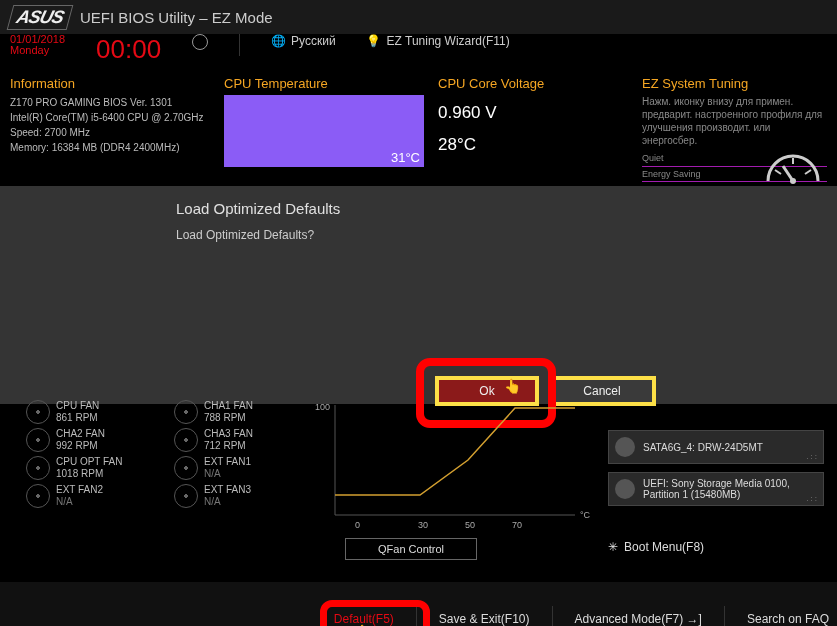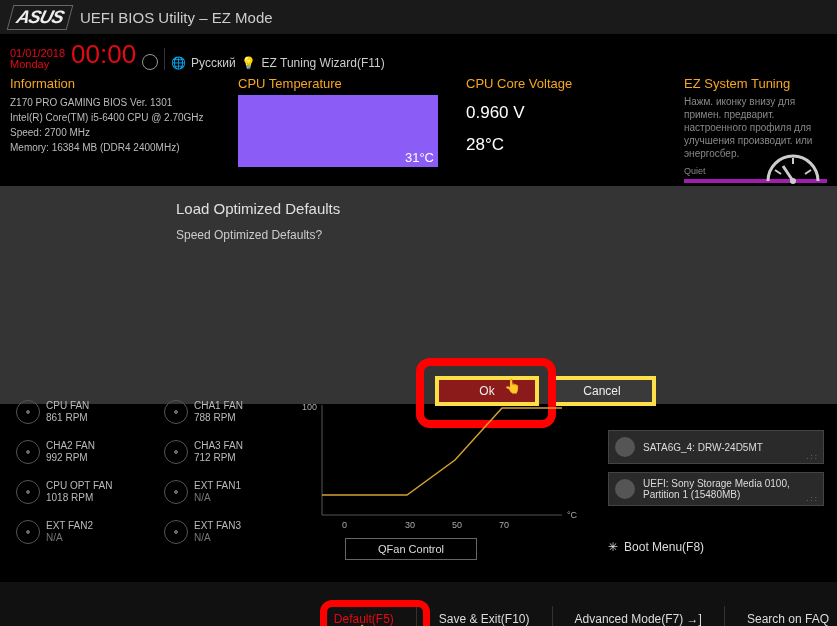--- a/index.html
+++ b/index.html
@@ -1,54 +1,54 @@
 <!DOCTYPE html>
 <html><head>
 <meta charset="utf-8">
 <style>
 html,body{margin:0;padding:0;width:837px;height:626px;background:#000;color:#dcdcdc;font-family:"Segoe UI",Arial,sans-serif;font-size:12px;overflow:hidden}
 .header{display:flex;align-items:center;height:34px;background:#1a1a1a;padding:0 10px}
 .logo{font-style:italic;font-weight:900;font-size:18px;letter-spacing:-1px;color:#eee;transform:skewX(-15deg);border:1px solid #666;padding:1px 6px;margin-right:10px}
 .header-title{font-size:15px;color:#ccc}
-.topbar{display:flex;align-items:flex-end;height:36px;padding:0 10px;gap:6px;background:#000}
+.topbar{display:flex;align-items:flex-start;height:36px;padding:0 10px;gap:31px;background:#000}
 .date{color:#e50914;font-size:11px;line-height:1}
 .date .day{display:block}
 .clock{color:#e50914;font-size:26px;font-weight:300;font-family:"Arial Narrow",sans-serif}
 .tb-sep{width:1px;height:22px;background:#333}
 .tb-item{display:flex;align-items:center;gap:5px;color:#ccc;cursor:pointer}
-.main{display:flex;padding:6px 10px 0;gap:28px;height:102px}
+.main{display:flex;padding:6px 10px 0;gap:14px;height:102px}
 .col{flex:none}
 .col-info{width:200px}
 .col-temp{width:200px}
 .col-volt{width:190px}
 .col-tune{flex:1}
 .section-title{color:#f5a623;font-size:13px;margin-bottom:4px}
 .info-line{font-size:10px;color:#bbb;line-height:1.5}
 .temp-box{background:#8b5cf6;height:72px;position:relative;margin-top:4px}
 .temp-val{position:absolute;bottom:2px;right:4px;color:#fff;font-size:13px}
 .v-val{color:#fff;font-size:17px;margin:12px 0 6px}
 .tune-desc{font-size:10px;color:#888;line-height:1.3}
 .tune-labels{font-size:9px;color:#888;line-height:1.4;margin-top:4px}
-.tune-labels div{border-bottom:4px solid #a21caf;padding:1px 0}
+.tune-labels div{border-bottom:1px solid #a21caf;padding:1px 0}
 .gauge{position:absolute;right:14px;top:148px}
 .modal-back{position:absolute;left:0;top:186px;width:837px;height:218px;background:#343434}
 .modal-title{position:absolute;left:176px;top:200px;font-size:15px;color:#e0e0e0}
 .modal-msg{position:absolute;left:176px;top:228px;font-size:12px;color:#ccc}
 .btn{position:absolute;top:376px;width:100px;height:22px;border:4px solid #fde047;color:#eee;text-align:center;line-height:22px;cursor:pointer}
 .btn-ok{left:435px;background:#8b1a1a;width:96px}
 .btn-cancel{left:548px;background:#3a3a3a;width:100px}
 .ok-ring{position:absolute;left:416px;top:358px;width:124px;height:54px;border:8px solid #ff0000;border-radius:14px;pointer-events:none}
 .cursor{position:absolute;font-size:14px;color:#fff;pointer-events:none}
-.fans{position:absolute;left:16px;top:400px;display:grid;grid-template-columns:140px 140px;gap:16px 8px}
+.fans{position:absolute;left:26px;top:400px;display:grid;grid-template-columns:140px 140px;gap:4px 8px}
 .fan{display:flex;gap:6px;align-items:center}
 .fan-icon{width:22px;height:22px;border:1px solid #555;border-radius:50%;position:relative;flex:none}
 .fan-icon::before{content:"";position:absolute;inset:3px;border-radius:50%;background:radial-gradient(circle,#666 2px,transparent 2px)}
 .fan-txt{font-size:10px;color:#bbb;line-height:1.2}
 .fan-txt .na{color:#777}
-.chart{position:absolute;left:297px;top:400px;width:280px;height:130px}
+.chart{position:absolute;left:310px;top:400px;width:280px;height:130px}
 .chart svg{width:100%;height:100%}
 .qfan-btn{position:absolute;left:345px;top:538px;border:1px solid #666;padding:4px 32px;font-size:11px;cursor:pointer}
 .boot{position:absolute;left:608px;top:430px;width:216px}
 .boot-item{background:#2a2a2a;border:1px solid #444;height:32px;display:flex;align-items:center;gap:8px;padding:0 6px;margin-bottom:8px;position:relative;font-size:10px}
 .boot-ico{width:20px;height:20px;border-radius:50%;background:#555;flex:none}
 .dots{position:absolute;right:4px;bottom:2px;color:#888;letter-spacing:2px;cursor:pointer;font-size:8px}
 .boot-menu{position:absolute;left:608px;top:540px;display:flex;align-items:center;gap:6px;font-size:12px}
 .footer{position:absolute;left:0;bottom:0;width:100%;height:44px;background:#111;display:flex;align-items:flex-end;justify-content:flex-end;gap:22px;padding:0 8px;box-sizing:border-box;font-size:12px}
 .footer .sep{width:1px;height:20px;background:#333}
 .f-default{color:#e50914;position:relative}
@@ -114,21 +114,21 @@
     <path d="M5 33 A25 25 0 0 1 55 33" fill="none" stroke="#ccc" stroke-width="3"></path>
     <line x1="12" y1="22" x2="18" y2="26" stroke="#ccc" stroke-width="2"></line>
     <line x1="30" y1="10" x2="30" y2="16" stroke="#ccc" stroke-width="2"></line>
     <line x1="48" y1="22" x2="42" y2="26" stroke="#ccc" stroke-width="2"></line>
     <line x1="30" y1="33" x2="20" y2="18" stroke="#ccc" stroke-width="3"></line>
     <circle cx="30" cy="33" r="3" fill="#ccc"></circle>
   </svg>
 
 <div class="modal-back"></div>
 <div class="modal-title">Load Optimized Defaults</div>
-<div class="modal-msg">Speed Optimized Defaults?</div>
+<div class="modal-msg">Load Optimized Defaults?</div>
 <div class="btn btn-ok">Ok</div>
 <div class="btn btn-cancel">Cancel</div>
 <div class="ok-ring"></div>
 <div class="cursor" style="left:504px;top:378px">👆</div>
 
 <div class="fans" id="fan-grid">
     <div class="fan">
       <div class="fan-icon"></div>
       <div class="fan-txt">
         <div>CPU FAN</div>

